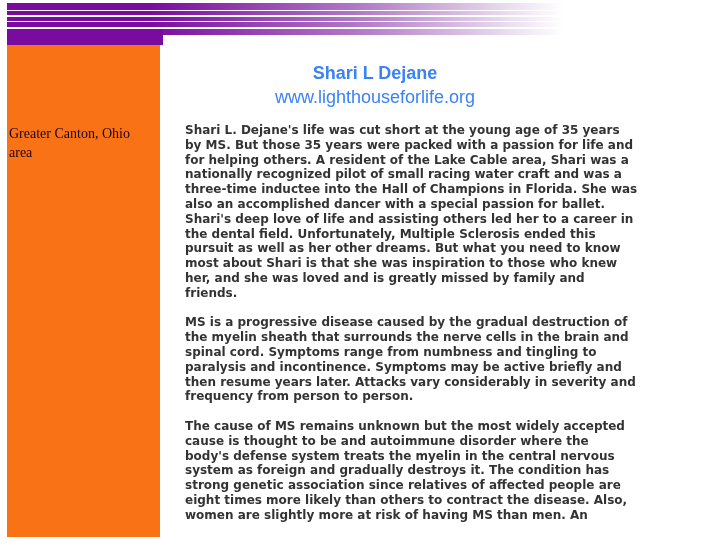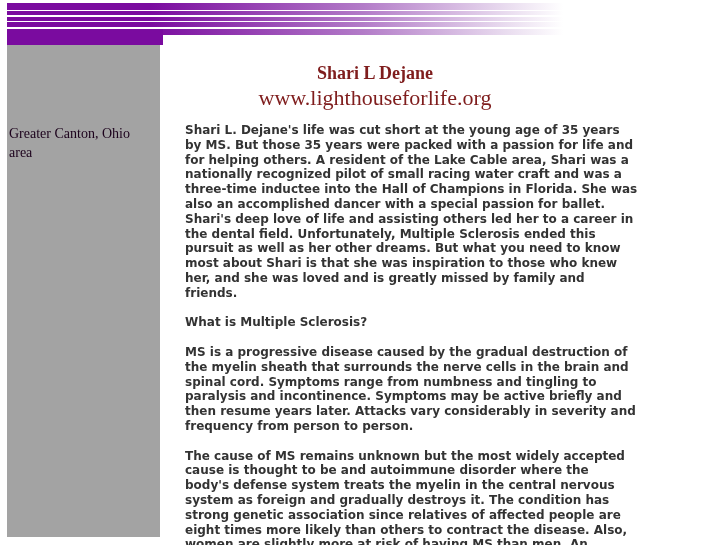--- a/index.html
+++ b/index.html
@@ -27,40 +27,40 @@
   .header-block {
     position: absolute; left: 7px; top: 29px;
     width: 156px; height: 16px;
     background: #7a0b9f;
   }
 
   
   .sidebar {
     position: absolute; left: 7px; top: 45px;
     width: 153px; height: 492px;
-    background: #a3a3a3;
+    background: #f97316;
     box-sizing: border-box;
     padding: 79px 3px 12px 2px;
   }
   .sidebar-text {
     font-family: "Liberation Serif", serif;
     font-size: 14px; line-height: 19px;
     color: #1c021c;
     white-space: pre;
   }
 
   
   .content-header {
     position: absolute; left: 163px; top: 62px; width: 424px;
     text-align: center;
-    font-family: Liberation Serif, serif;
-    color: #7f1d1d;
+    font-family: Liberation Sans, sans-serif;
+    color: #3b82f6;
   }
   .page-title { font-size: 18px; font-weight: bold; line-height: 23px; margin: 0; }
-  .site-url { font-size: 22px; font-weight: normal; line-height: 23px; margin: 1px 0 0 0; }
+  .site-url { font-size: 18px; font-weight: normal; line-height: 23px; margin: 1px 0 0 0; }
 
   
   .body-text {
     position: absolute; left: 185px; top: 123px; width: 400px;
     font-family: "DejaVu Sans", sans-serif;
     font-size: 12px; line-height: 14.8px;
     color: #333333;
   }
   .body-text p { margin: 0 0 14.8px 0; white-space: pre; font-weight: bold; }
 </style>
@@ -93,21 +93,20 @@
 for helping others. A resident of the Lake Cable area, Shari was a
 nationally recognized pilot of small racing water craft and was a
 three-time inductee into the Hall of Champions in Florida. She was
 also an accomplished dancer with a special passion for ballet.
 Shari's deep love of life and assisting others led her to a career in
 the dental field. Unfortunately, Multiple Sclerosis ended this
 pursuit as well as her other dreams. But what you need to know
 most about Shari is that she was inspiration to those who knew
 her, and she was loved and is greatly missed by family and
 friends.</p>
-  <p>What is Multiple Sclerosis?</p>
   <p>MS is a progressive disease caused by the gradual destruction of
 the myelin sheath that surrounds the nerve cells in the brain and
 spinal cord. Symptoms range from numbness and tingling to
 paralysis and incontinence. Symptoms may be active briefly and
 then resume years later. Attacks vary considerably in severity and
 frequency from person to person.</p>
   <p>The cause of MS remains unknown but the most widely accepted
 cause is thought to be and autoimmune disorder where the
 body's defense system treats the myelin in the central nervous
 system as foreign and gradually destroys it. The condition has

